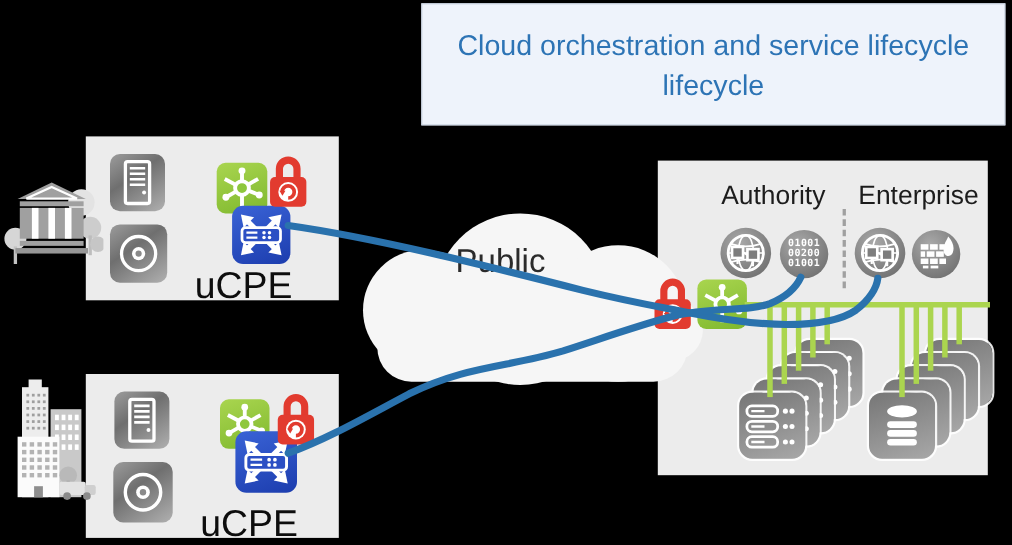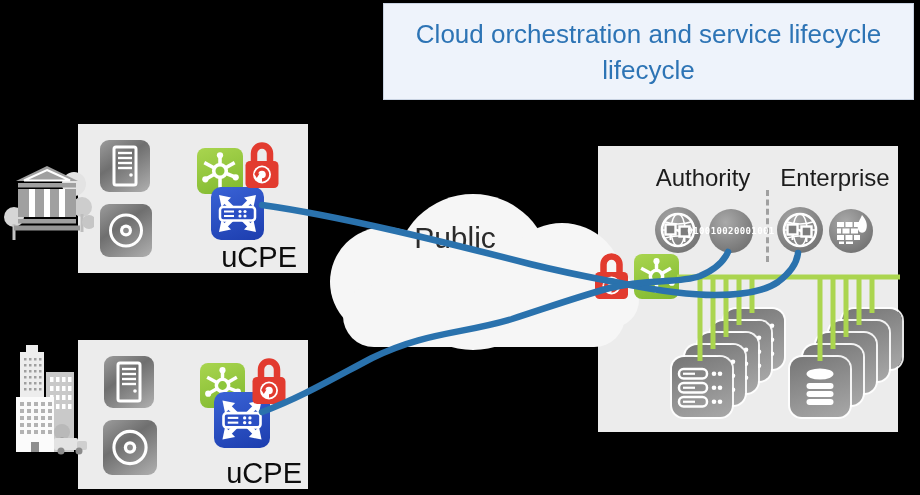--- a/index.html
+++ b/index.html
@@ -7,45 +7,45 @@
     --panel-bg:#ececec; --cloud-bg:#f6f6f6; --line-blue:#2a72ad;
     --line-green:#abd54f; --icon-green:#8ec73c; --icon-red:#e23b2f;
     --icon-blue:#2b4fc4; --gray-icon:#8a8a8a; --label-dark:#1c1c1c;
   }
   *{margin:0;padding:0;box-sizing:border-box;}
   html,body{background:#000;}
   body{font-family:"Liberation Sans",sans-serif;}
   .stage{position:relative;width:920px;height:495px;background:var(--background);overflow:hidden;}
 
   
-  .title-box{position:absolute;left:383px;top:3px;width:531px;height:97px;background:var(--title-bg);
+  .title-box{position:absolute;left:383px;top:3px;width:531px;height:111px;background:var(--title-bg);
     border:1px solid #c9d3e2;display:flex;flex-direction:column;align-items:center;justify-content:center;}
   .title-box .line{color:var(--title-text);font-size:26px;line-height:36px;text-align:center;}
   .site-box{position:absolute;width:230px;height:149px;background:var(--panel-bg);}
   .site-box.top{left:78px;top:124px;}
   .site-box.bottom{left:78px;top:340px;}
   .dc-box{position:absolute;left:598px;top:146px;width:300px;height:286px;background:var(--panel-bg);}
 
   
   .tile-gray{position:absolute;border-radius:9px;background:linear-gradient(145deg,#9c9c9c 0%,#6f6f6f 40%,#b0b0b0 100%);}
   .sq-green{position:absolute;border-radius:8px;background:linear-gradient(160deg,#a9d54f,#7fb82e);}
   .sq-blue{position:absolute;border-radius:10px;background:linear-gradient(160deg,#3a63d6,#1c3dae);}
   .disc-gray{position:absolute;border-radius:50%;background:radial-gradient(circle at 38% 30%,#a9a9a9,#6d6d6d 88%);}
   .stack-tile{position:absolute;width:60px;height:60px;border-radius:12px;
     background:linear-gradient(160deg,#767676,#a8a8a8);box-shadow:0 0 0 2px rgba(255,255,255,.9);}
   .icon-svg{position:absolute;left:0;top:0;width:100%;height:100%;}
 
-  .ucpe-label{position:absolute;width:120px;text-align:right;font-size:29px;color:#0d0d0d;}
+  .ucpe-label{position:absolute;width:120px;text-align:left;font-size:34px;color:#0d0d0d;}
   .zone-label{position:absolute;width:146px;text-align:center;font-size:24px;color:var(--label-dark);}
   .divider{position:absolute;left:766px;top:190px;height:72px;width:0;border-left:3px dashed #a0a0a0;}
 
   .cloud-label{position:absolute;left:360px;top:214px;width:190px;text-align:center;
     font-size:30px;line-height:47px;color:#2b2b2b;}
 
-  .binary-circle{display:flex;flex-direction:row;align-items:center;justify-content:center;}
+  .binary-circle{display:flex;flex-direction:column;align-items:center;justify-content:center;}
   .binary-circle .row{font-family:"DejaVu Sans Mono",monospace;font-weight:bold;font-size:9px;
     line-height:9px;color:#fff;letter-spacing:.4px;}
 
   .wires{position:absolute;left:0;top:0;z-index:20;pointer-events:none;}
   .blue-wire{stroke:var(--line-blue);stroke-width:6.5;fill:none;stroke-linecap:round;}
   .green-wire{stroke:var(--line-green);stroke-width:5;fill:none;}
   .cloud-svg{position:absolute;left:315px;top:190px;z-index:2;}
   .deco{position:absolute;z-index:1;}
   .z3{z-index:3;}.z4{z-index:4;}.z5{z-index:5;}.z6{z-index:6;}.z7{z-index:7;}
 </style>

